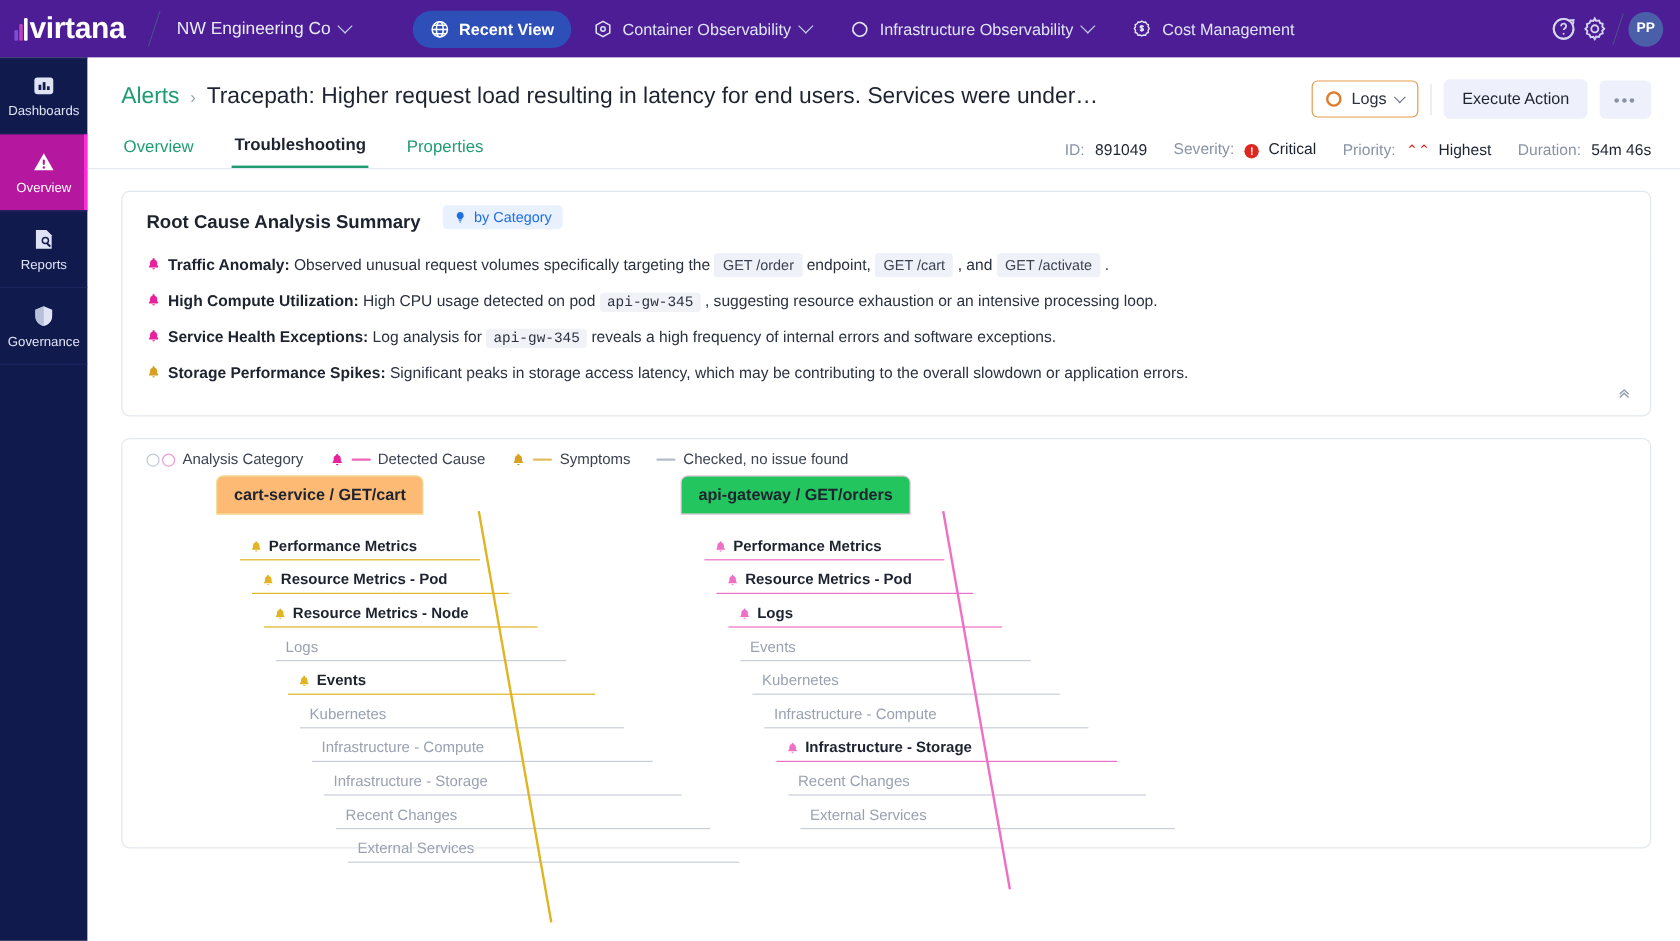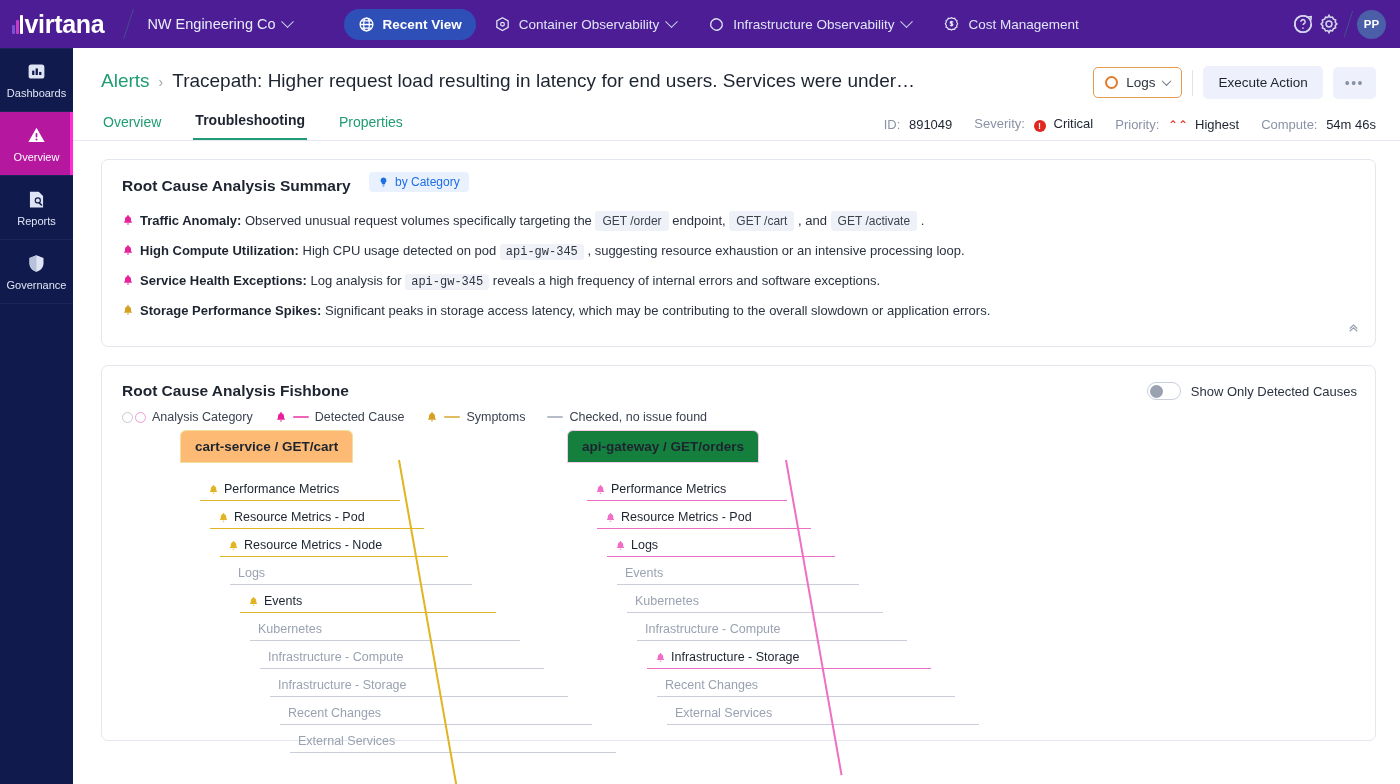--- a/index.html
+++ b/index.html
@@ -114,28 +114,28 @@
   .circ { width: 11px; height: 11px; border-radius: 50%; display: inline-block; }
   .c-grey { border: 1.5px solid #c4c9d4; }
   .c-pink { border: 1.5px solid #f09ad6; }
   .dash { display: inline-block; width: 16px; height: 2px; border-radius: 1px; }
 
   .fish { position: relative; height: 310px; margin-top: 6px; }
   .bone-col { position: absolute; top: 0; }
   .bone-head { border-radius: 6px 6px 0 0; padding: 8px 14px; font-size: 13.5px; font-weight: 600;
                color: #1d2430; white-space: nowrap; }
   .bone-head.amber { background: #fdba74; border: 1px solid #f2e09a; }
-  .bone-head.pink  { background: #15803d; border: 1px solid #f3cbe8; }
+  .bone-head.pink  { background: #22c55e; border: 1px solid #f3cbe8; }
   .bone-rows { position: relative; margin-top: 10px; }
   .bone-row { height: 28px; position: relative; }
   .bone-label { position: absolute; bottom: 5px; font-size: 12.5px; white-space: nowrap;
                 display: flex; align-items: center; gap: 5px; }
   .bone-line { position: absolute; bottom: 0; height: 1.5px; }
   .lbl-mute { color: #9aa2b1; }
-  .lbl-dark { color: #1d2430; font-weight: 400; }
+  .lbl-dark { color: #1d2430; font-weight: 700; }
   .spine { position: absolute; width: 1.6px; transform-origin: top center; }
 </style>
 </head>
 <body>
 
 <div class="topnav">
   <div class="brand">
     <span class="brand-bars">
       <i class="bb1"></i>
         <i class="bb2"></i>
@@ -264,21 +264,21 @@
       </div>
       <div>
         <span class="meta-k">Severity:</span>
         <span class="meta-v"><span class="sev-dot">!</span><span>Critical</span></span>
       </div>
       <div>
         <span class="meta-k">Priority:</span>
         <span class="meta-v"><span class="prio-ico">⌃⌃</span><span>Highest</span></span>
       </div>
       <div>
-        <span class="meta-k">Compute:</span>
+        <span class="meta-k">Duration:</span>
         <span class="meta-v">54m 46s</span>
       </div>
     </div>
   </div>
 
   <div class="card">
     <div>
       <span class="card-title">Root Cause Analysis Summary</span>
       <span class="copilot">
         <svg width="11" height="12" viewBox="0 0 24 24">
@@ -320,27 +320,20 @@
         </div>
       </div>
     <div class="collapse">
       <svg width="15" height="15" viewBox="0 0 24 24" fill="none" stroke="#9aa2b1" stroke-width="2">
         <path d="M6 13.5l6-5.5 6 5.5M6 18l6-5.5 6 5.5"></path>
       </svg>
     </div>
   </div>
 
   <div class="card">
-    <div class="fish-head">
-      <span style="font-size:15.5px;color:#1d2430;font-weight:600;">Root Cause Analysis Fishbone</span>
-      <div class="toggle-wrap">
-        <div class="toggle"></div>
-        <span>Show Only Detected Causes</span>
-      </div>
-    </div>
     <div class="legend" id="legend">
         <div class="legend-item">
           <span class="circ c-grey"></span>
           <span class="circ c-pink" style="margin-left:-4px"></span>
           <span>Analysis Category</span>
         </div>
         <div class="legend-item">
           <svg width="12" height="12" viewBox="0 0 24 24">
             <path d="M12 2.2a1.6 1.6 0 011.6 1.6v.7A5.9 5.9 0 0118 10.1v3.6l1.7 2.6c.4.6 0 1.4-.8 1.4H5.1c-.8 0-1.2-.8-.8-1.4L6 13.7v-3.6a5.9 5.9 0 014.4-5.6v-.7A1.6 1.6 0 0112 2.2z" fill="#e8219b"></path>
             <path d="M9.9 19.2h4.2a2.1 2.1 0 01-4.2 0z" fill="#e8219b"></path>

